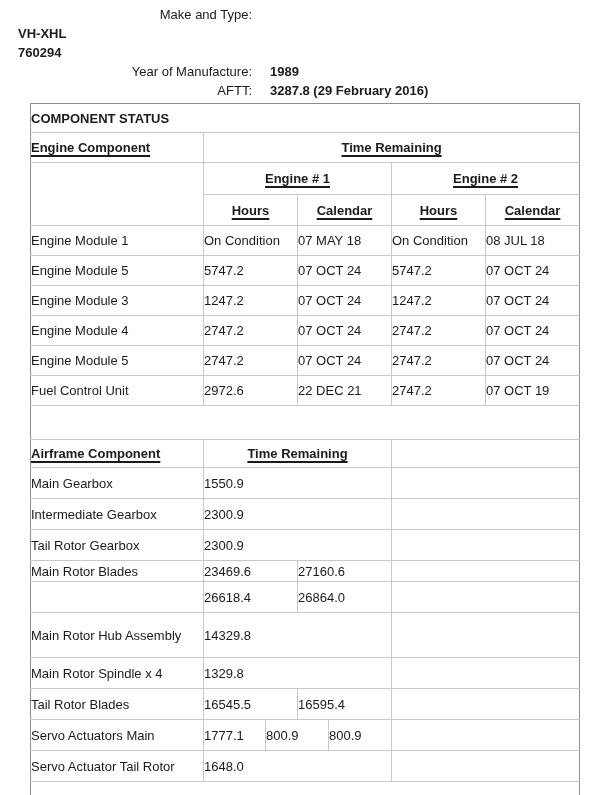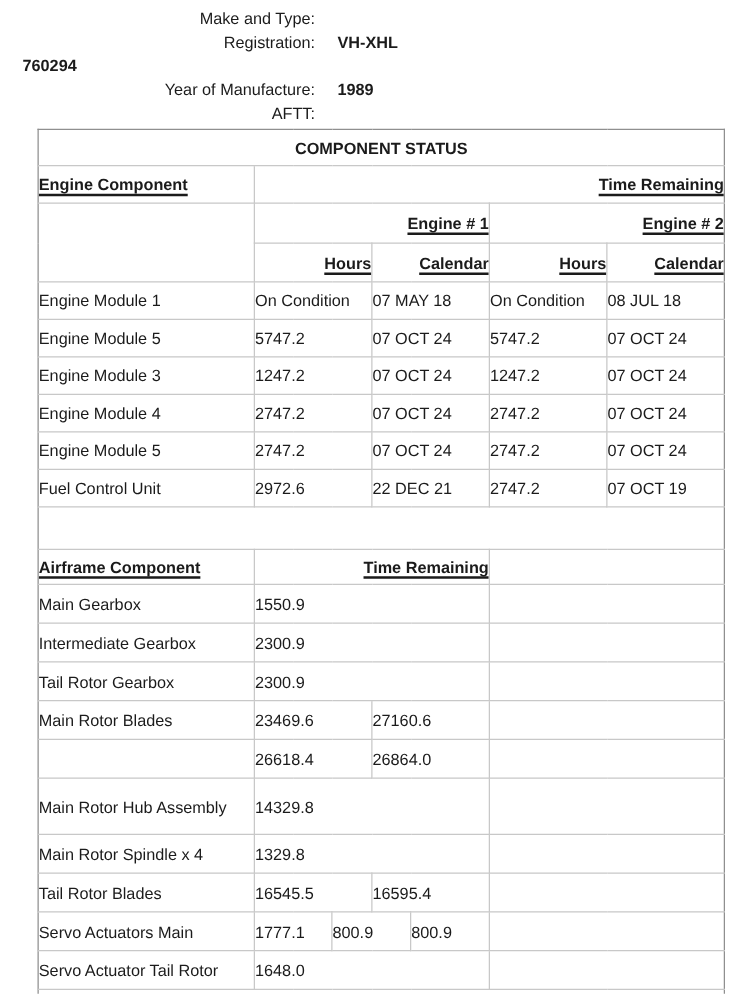--- a/index.html
+++ b/index.html
@@ -17,47 +17,47 @@
   .status-table{
     position:absolute;left:30px;top:103px;width:549px;
     border-collapse:collapse;table-layout:fixed;font-size:13px;
   }
   .status-table td{
     border:1px solid #c8c8c8;padding:0;vertical-align:middle;
     overflow:hidden;white-space:nowrap;
   }
   td.bl{border-left-color:#8f8f8f;}
   td.br{border-right-color:#8f8f8f;}
-  tr.bt td{border-top-color:#8f8f8f;text-align:center;}
+  tr.bt td{border-top-color:#8f8f8f;}
   .lbl{padding-left:8px;text-align:left;}
   .num{text-align:left;padding-right:6px;}
-  .ctr{text-align:right;}
+  .ctr{text-align:center;}
   .b{font-weight:bold;}
   .u{text-decoration:underline;text-decoration-thickness:1.5px;text-underline-offset:3px;}
 </style>
 </head>
 <body>
 
 <div class="info-block">
   <div class="info-row">
     <div class="info-label">Make and Type:</div>
   </div>
   <div class="info-row">
-    <div class="info-label">Registration:</div>
     <div class="info-value">VH-XHL</div>
   </div>
   <div class="info-row">
     <div class="info-value">760294</div>
   </div>
   <div class="info-row">
     <div class="info-label">Year of Manufacture:</div>
     <div class="info-value">1989</div>
   </div>
   <div class="info-row">
     <div class="info-label">AFTT:</div>
+    <div class="info-value">3287.8 (29 February 2016)</div>
   </div>
 </div>
 
 <table class="status-table">
   <colgroup>
     <col style="width:173px">
       <col style="width:31px">
       <col style="width:31px">
       <col style="width:32px">
     <col style="width:31px">
@@ -149,21 +149,21 @@
   <tr style="height:31px">
     <td class="lbl bl">Intermediate Gearbox</td>
     <td colspan="6" class="num">2300.9</td>
     <td colspan="2" class="br"></td>
   </tr>
   <tr style="height:31px">
     <td class="lbl bl">Tail Rotor Gearbox</td>
     <td colspan="6" class="num">2300.9</td>
     <td colspan="2" class="br"></td>
   </tr>
-  <tr style="height:31px">
+  <tr style="height:21px">
     <td class="lbl bl">Main Rotor Blades</td>
     <td colspan="3" class="num">23469.6</td>
     <td colspan="3" class="num">27160.6</td>
     <td colspan="2" class="br"></td>
   </tr>
   <tr style="height:31px">
     <td class="lbl bl"></td>
     <td colspan="3" class="num">26618.4</td>
     <td colspan="3" class="num">26864.0</td>
     <td colspan="2" class="br"></td>

